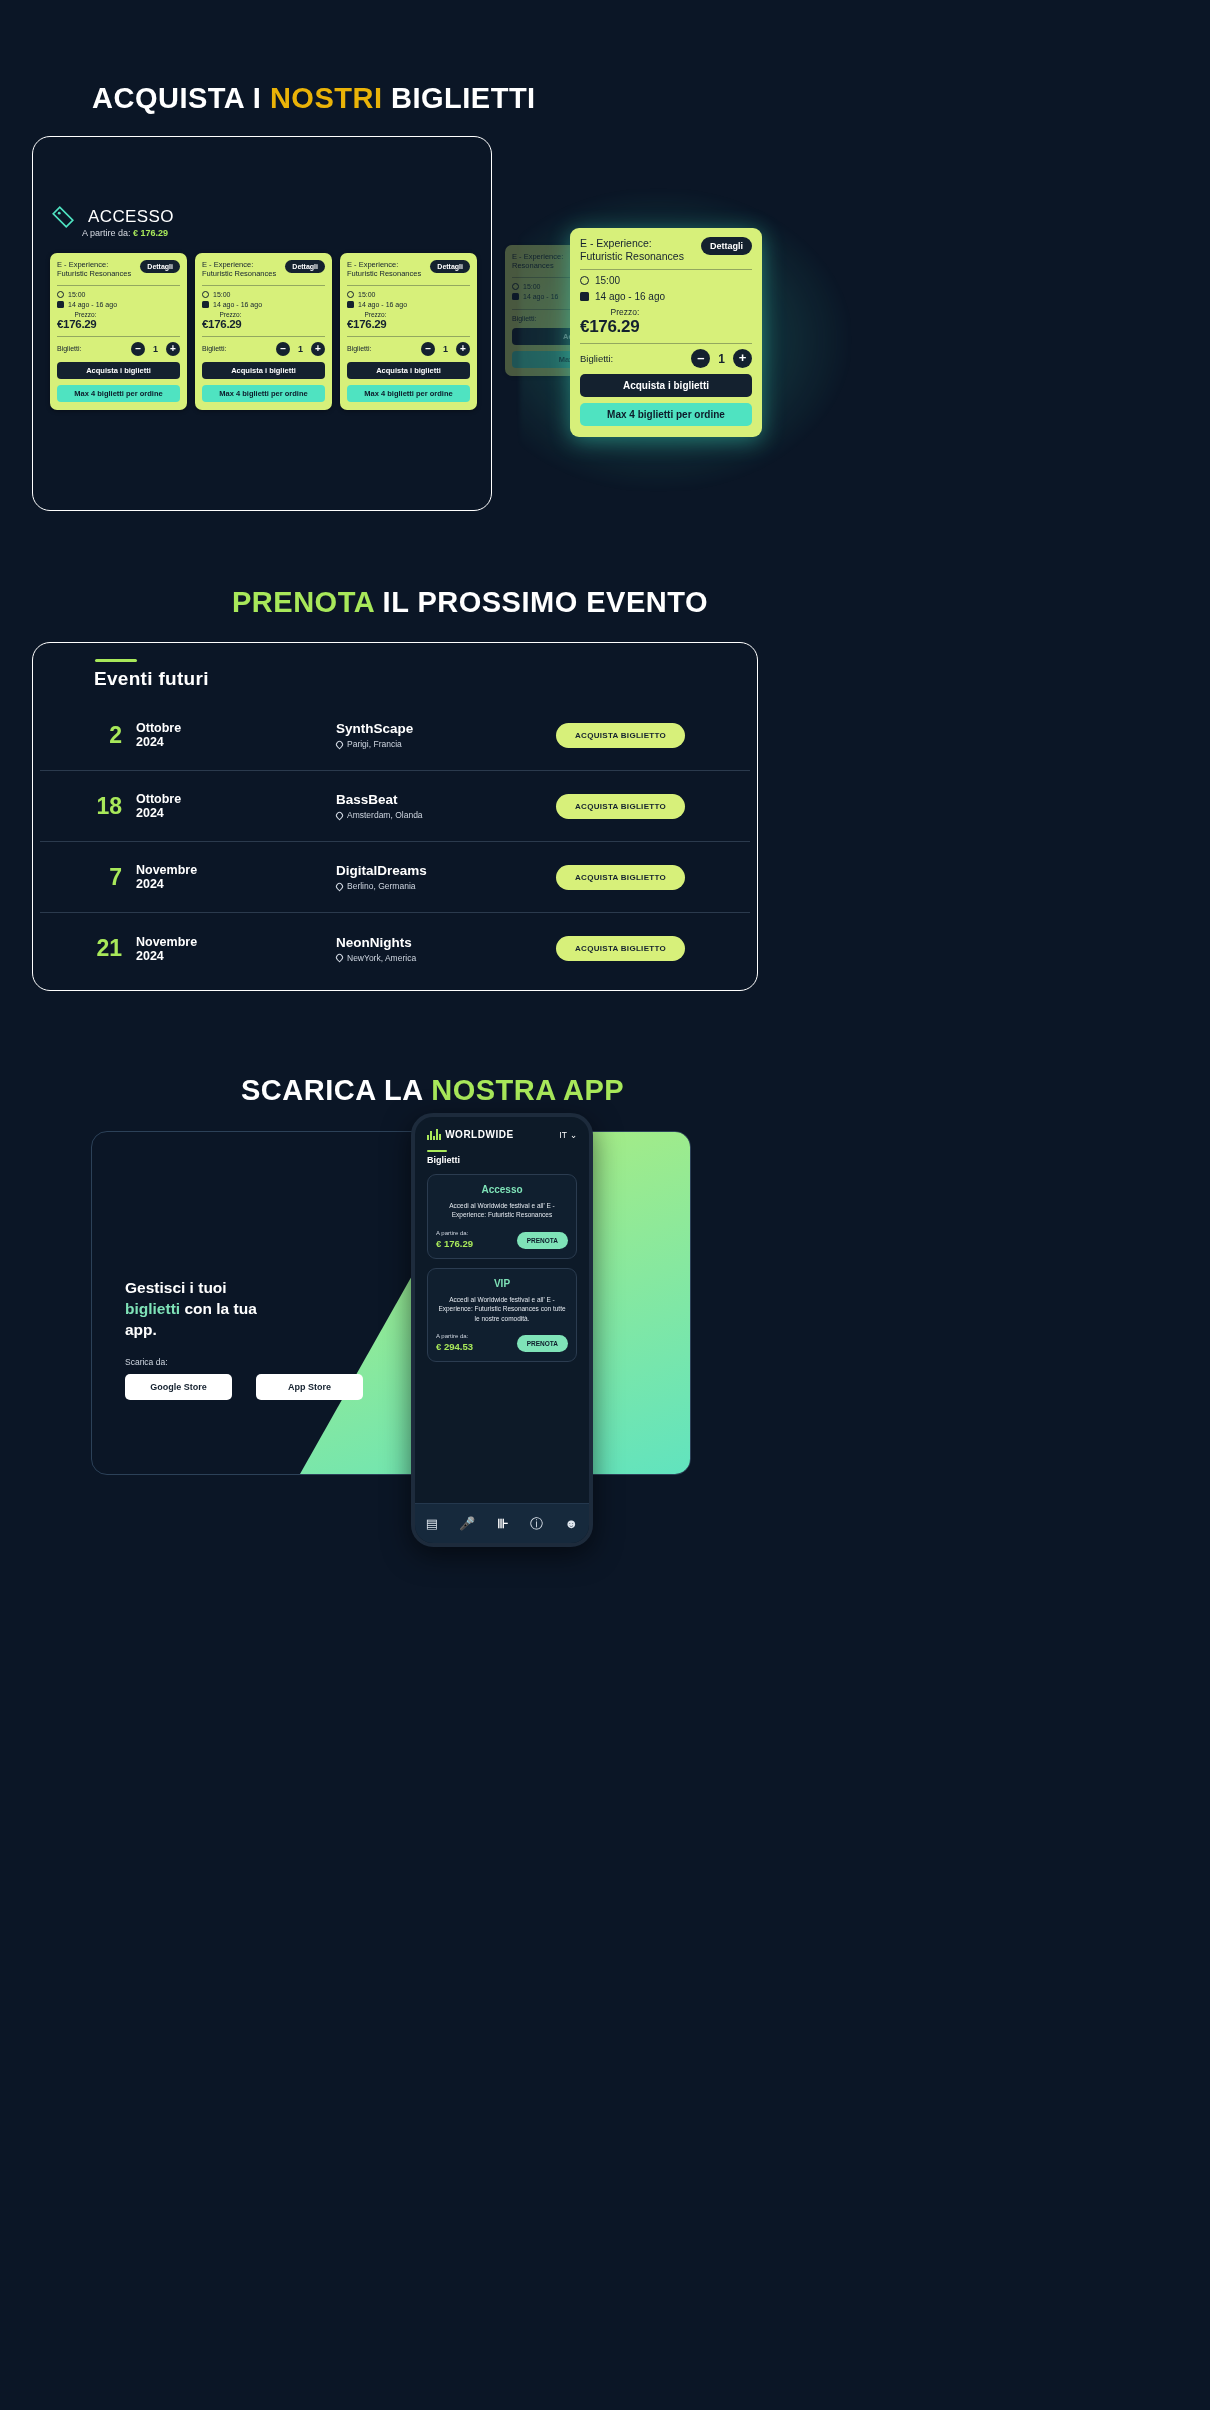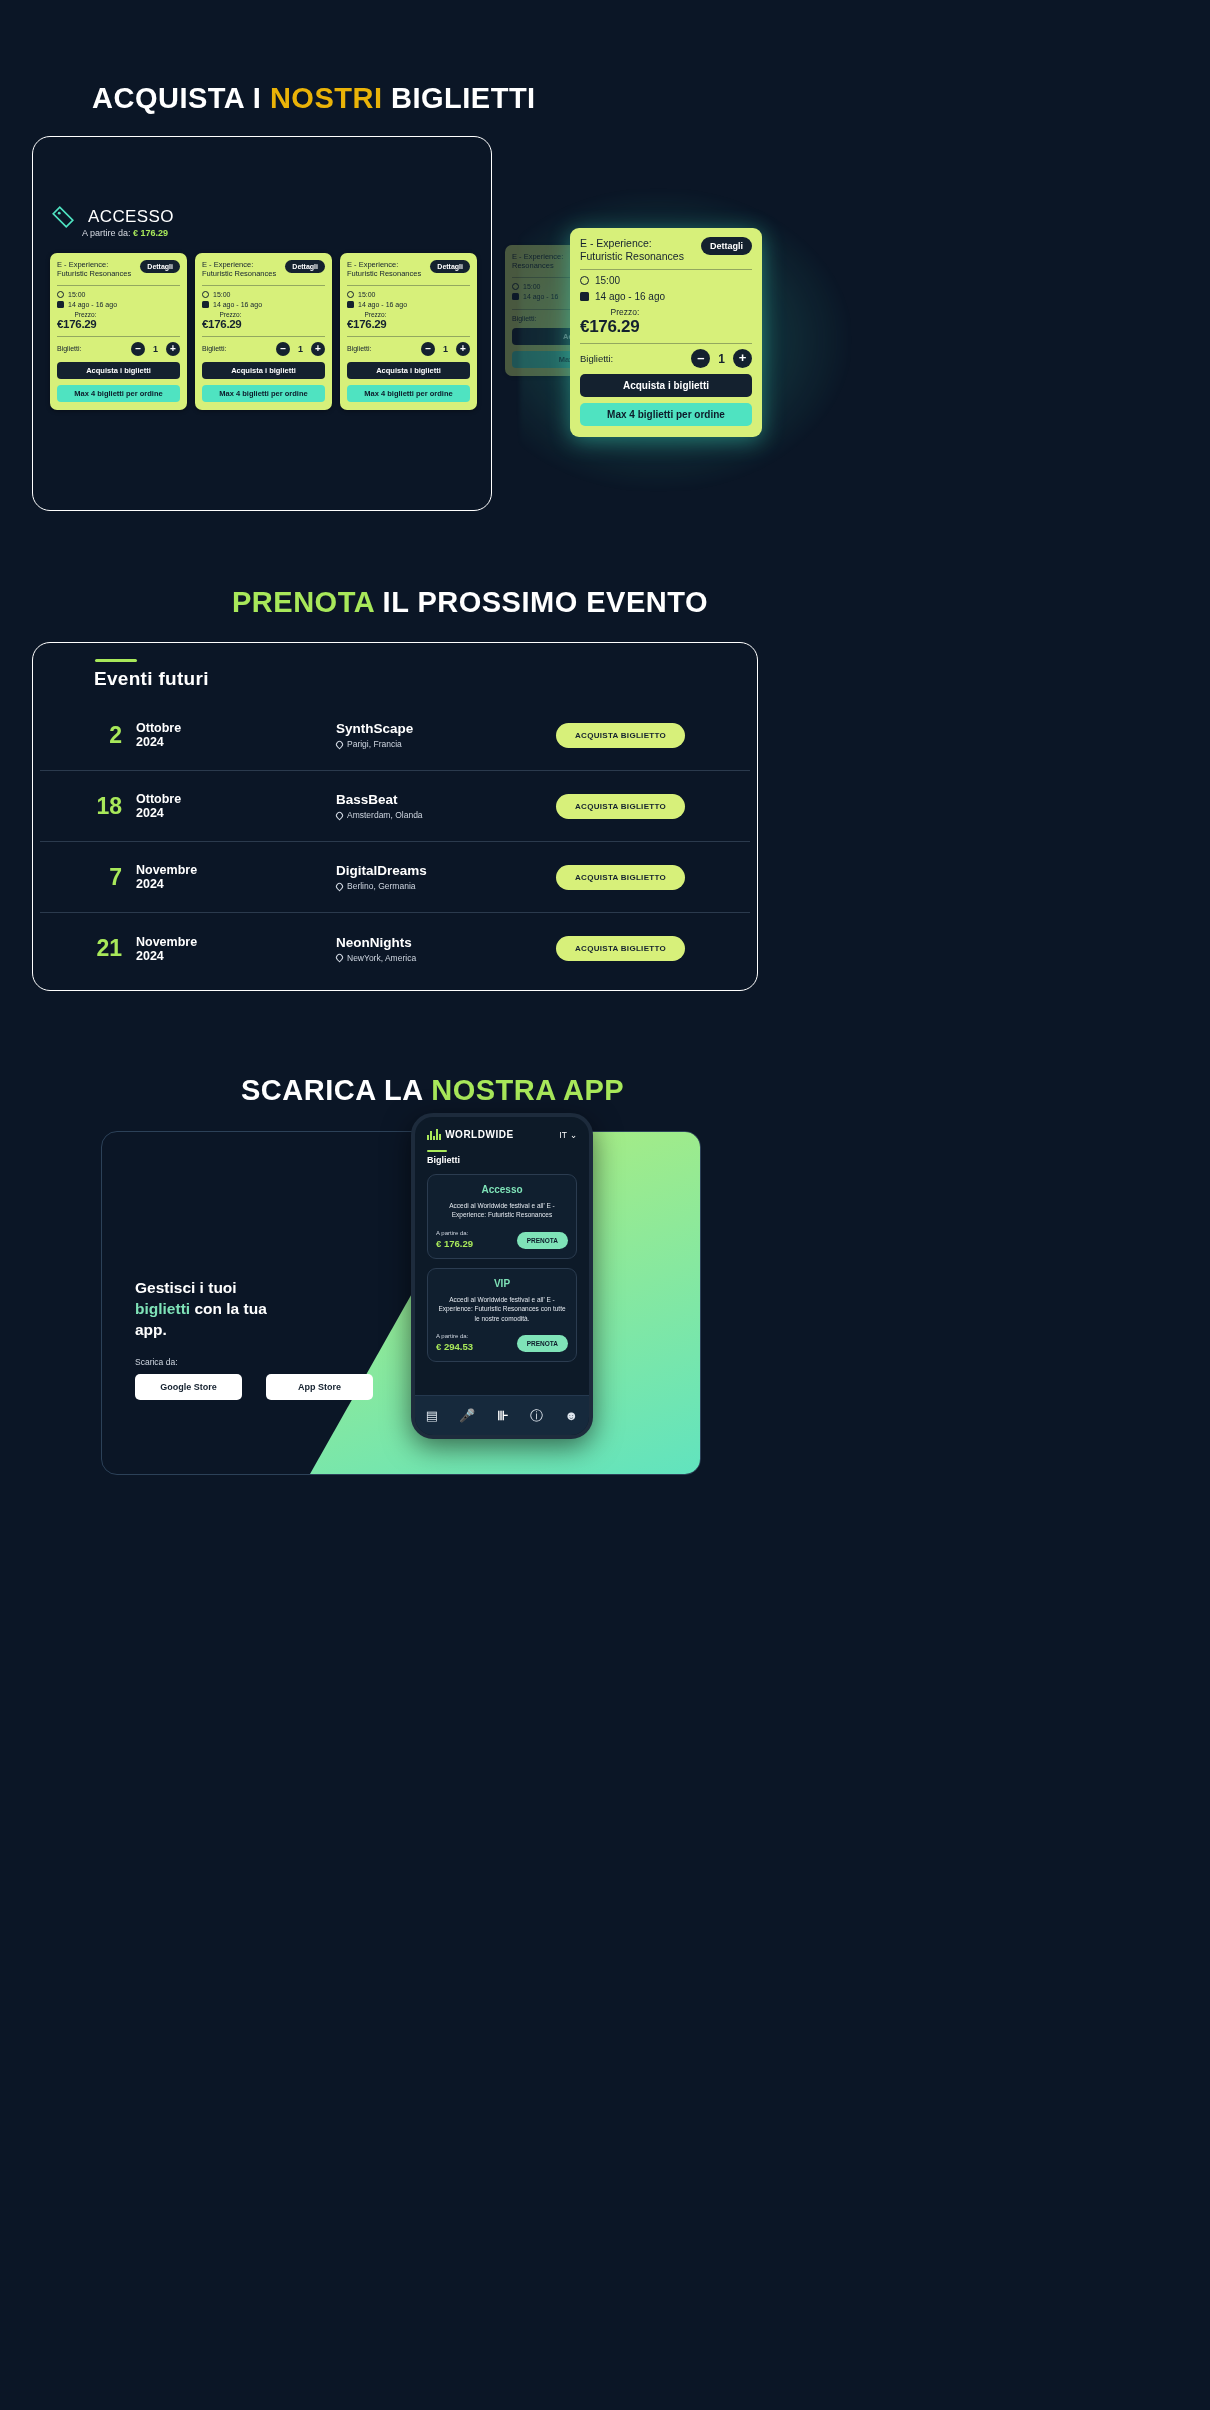--- a/index.html
+++ b/index.html
@@ -130,42 +130,42 @@
     background:#d7f07a; color:#14212f; font-size:8px; font-weight:bold;
     border-radius:13px; padding:8px 0; width:129px; text-align:center; letter-spacing:.3px;
   }
 
   
   .sec3-title {
     position:absolute; left:241px; top:1074px;
     font-size:29px; font-weight:bold; letter-spacing:.5px;
   }
   .panel3 {
-    position:absolute; left:101px; top:1131px; width:600px; height:344px;
+    position:absolute; left:91px; top:1131px; width:600px; height:344px;
     border:1.5px solid #2c4158; border-radius:16px; overflow:hidden;
     background:#0b1626;
   }
   .panel3 .stripe {
     position:absolute; right:-30px; top:0; width:420px; height:100%;
     background:linear-gradient(160deg,#b6ee78 0%, #5fe3c0 100%);
     clip-path:polygon(46% 0, 100% 0, 100% 100%, 0% 100%);
   }
   .p3-text { position:absolute; left:33px; top:146px; width:200px; }
   .p3-head { font-size:15.5px; font-weight:bold; line-height:1.35; }
   .p3-head .g { color:#7fe3b8; }
   .p3-sub { position:absolute; left:33px; top:225px; font-size:8.5px; color:#cfd6e0; }
   .store-row { position:absolute; left:33px; top:242px; display:flex; gap:24px; }
   .store-btn {
     background:#ffffff; color:#14212f; font-size:9px; font-weight:600;
     border-radius:5px; width:107px; text-align:center; padding:8px 0;
   }
 
   
   .phone {
-    position:absolute; left:411px; top:1113px; width:182px; height:326px;
+    position:absolute; left:411px; top:1113px; width:182px; height:434px;
     background:#0d1a28; border:4px solid #1d2b3c; border-radius:22px;
     box-shadow:0 8px 28px rgba(0,0,0,.55); overflow:hidden;
   }
   .ph-top { display:flex; align-items:center; justify-content:space-between; padding:12px 12px 4px; }
   .ph-brand { display:flex; align-items:center; gap:4px; font-size:10px; font-weight:bold; letter-spacing:.5px; }
   .bars { display:flex; align-items:flex-end; gap:1.3px; height:11px; }
   .bars i { width:1.8px; background:#a8e85a; display:block; }
   .ph-lang { font-size:8.5px; display:flex; align-items:center; gap:3px; }
   .ph-sec { padding:6px 12px 0; }
   .ph-accent { width:20px; height:2px; background:#a8e85a; border-radius:1px; margin-bottom:3px; }

